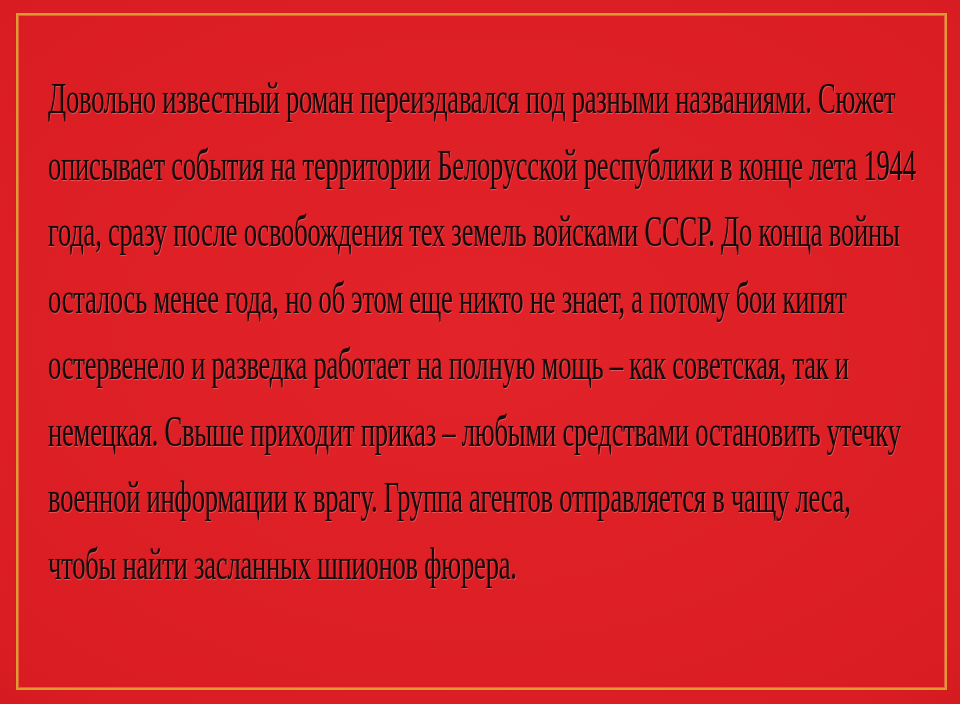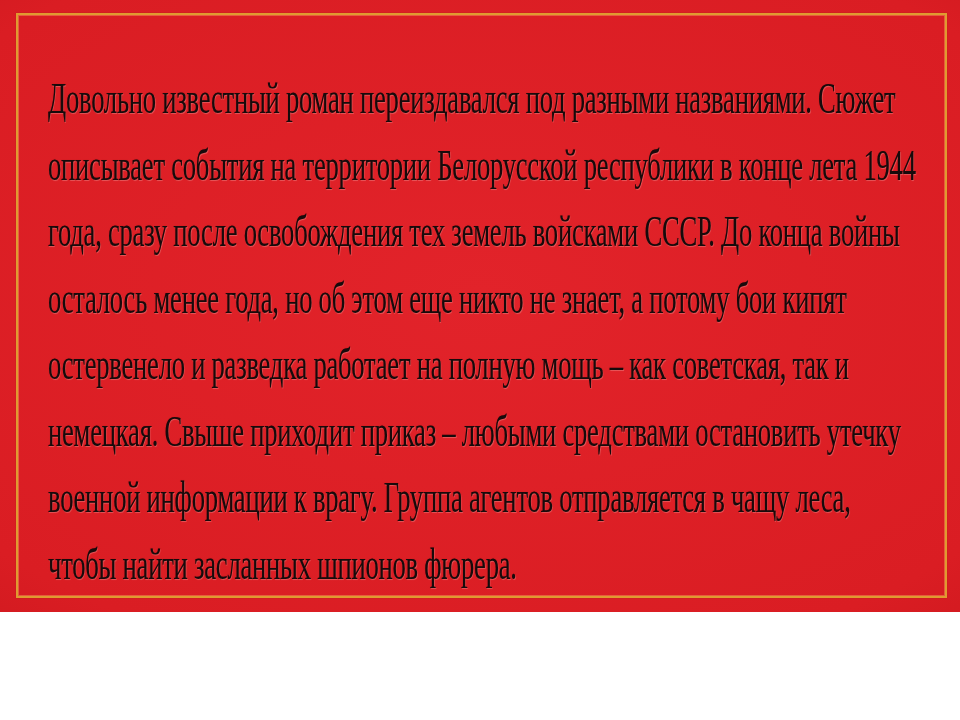--- a/index.html
+++ b/index.html
@@ -6,21 +6,21 @@
     margin: 0;
     padding: 0;
     width: 960px;
     height: 720px;
     overflow: hidden;
     font-family: "Liberation Serif", "DejaVu Serif", serif;
   }
   .slide {
     position: relative;
     width: 960px;
-    height: 612px;
+    height: 704px;
     background:
       radial-gradient(ellipse 130% 120% at 50% 48%,
         var(--background-center, #e2232a) 0%,
         var(--background-mid, #da1d23) 52%,
         var(--background-edge, #bd1217) 82%,
         var(--background-corner, #9d0e12) 100%);
   }
   .slide-border {
     position: absolute;
     top: 13px;

